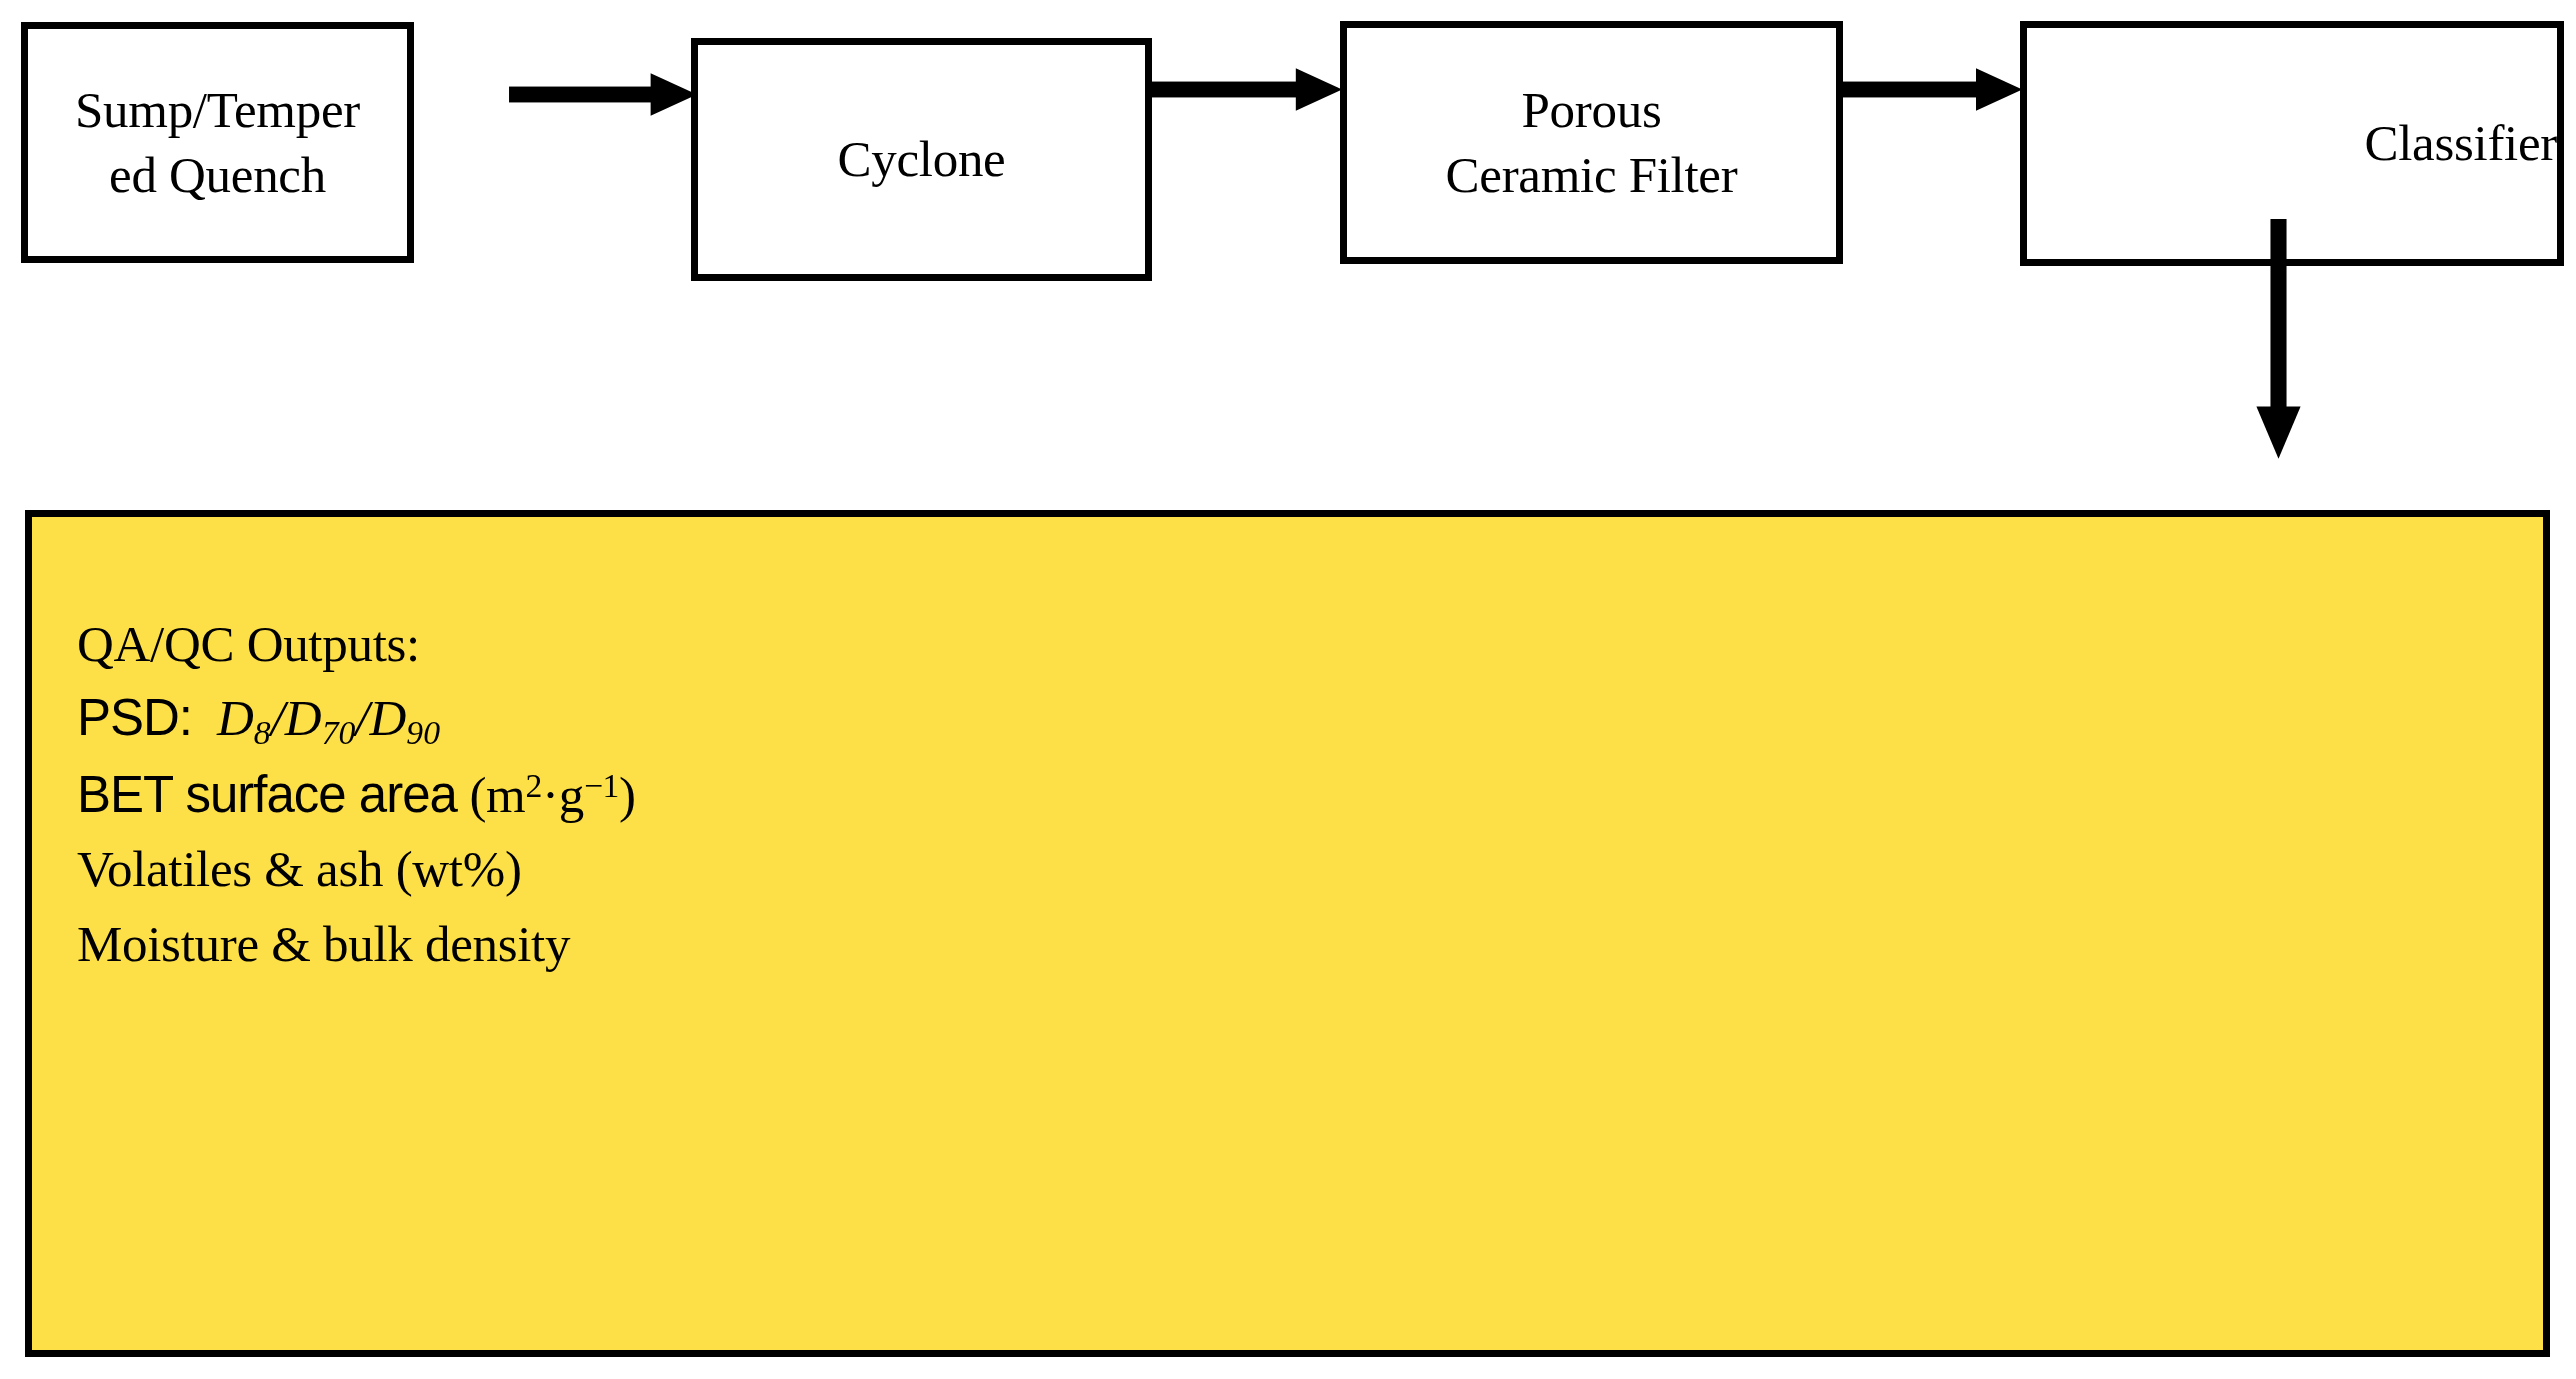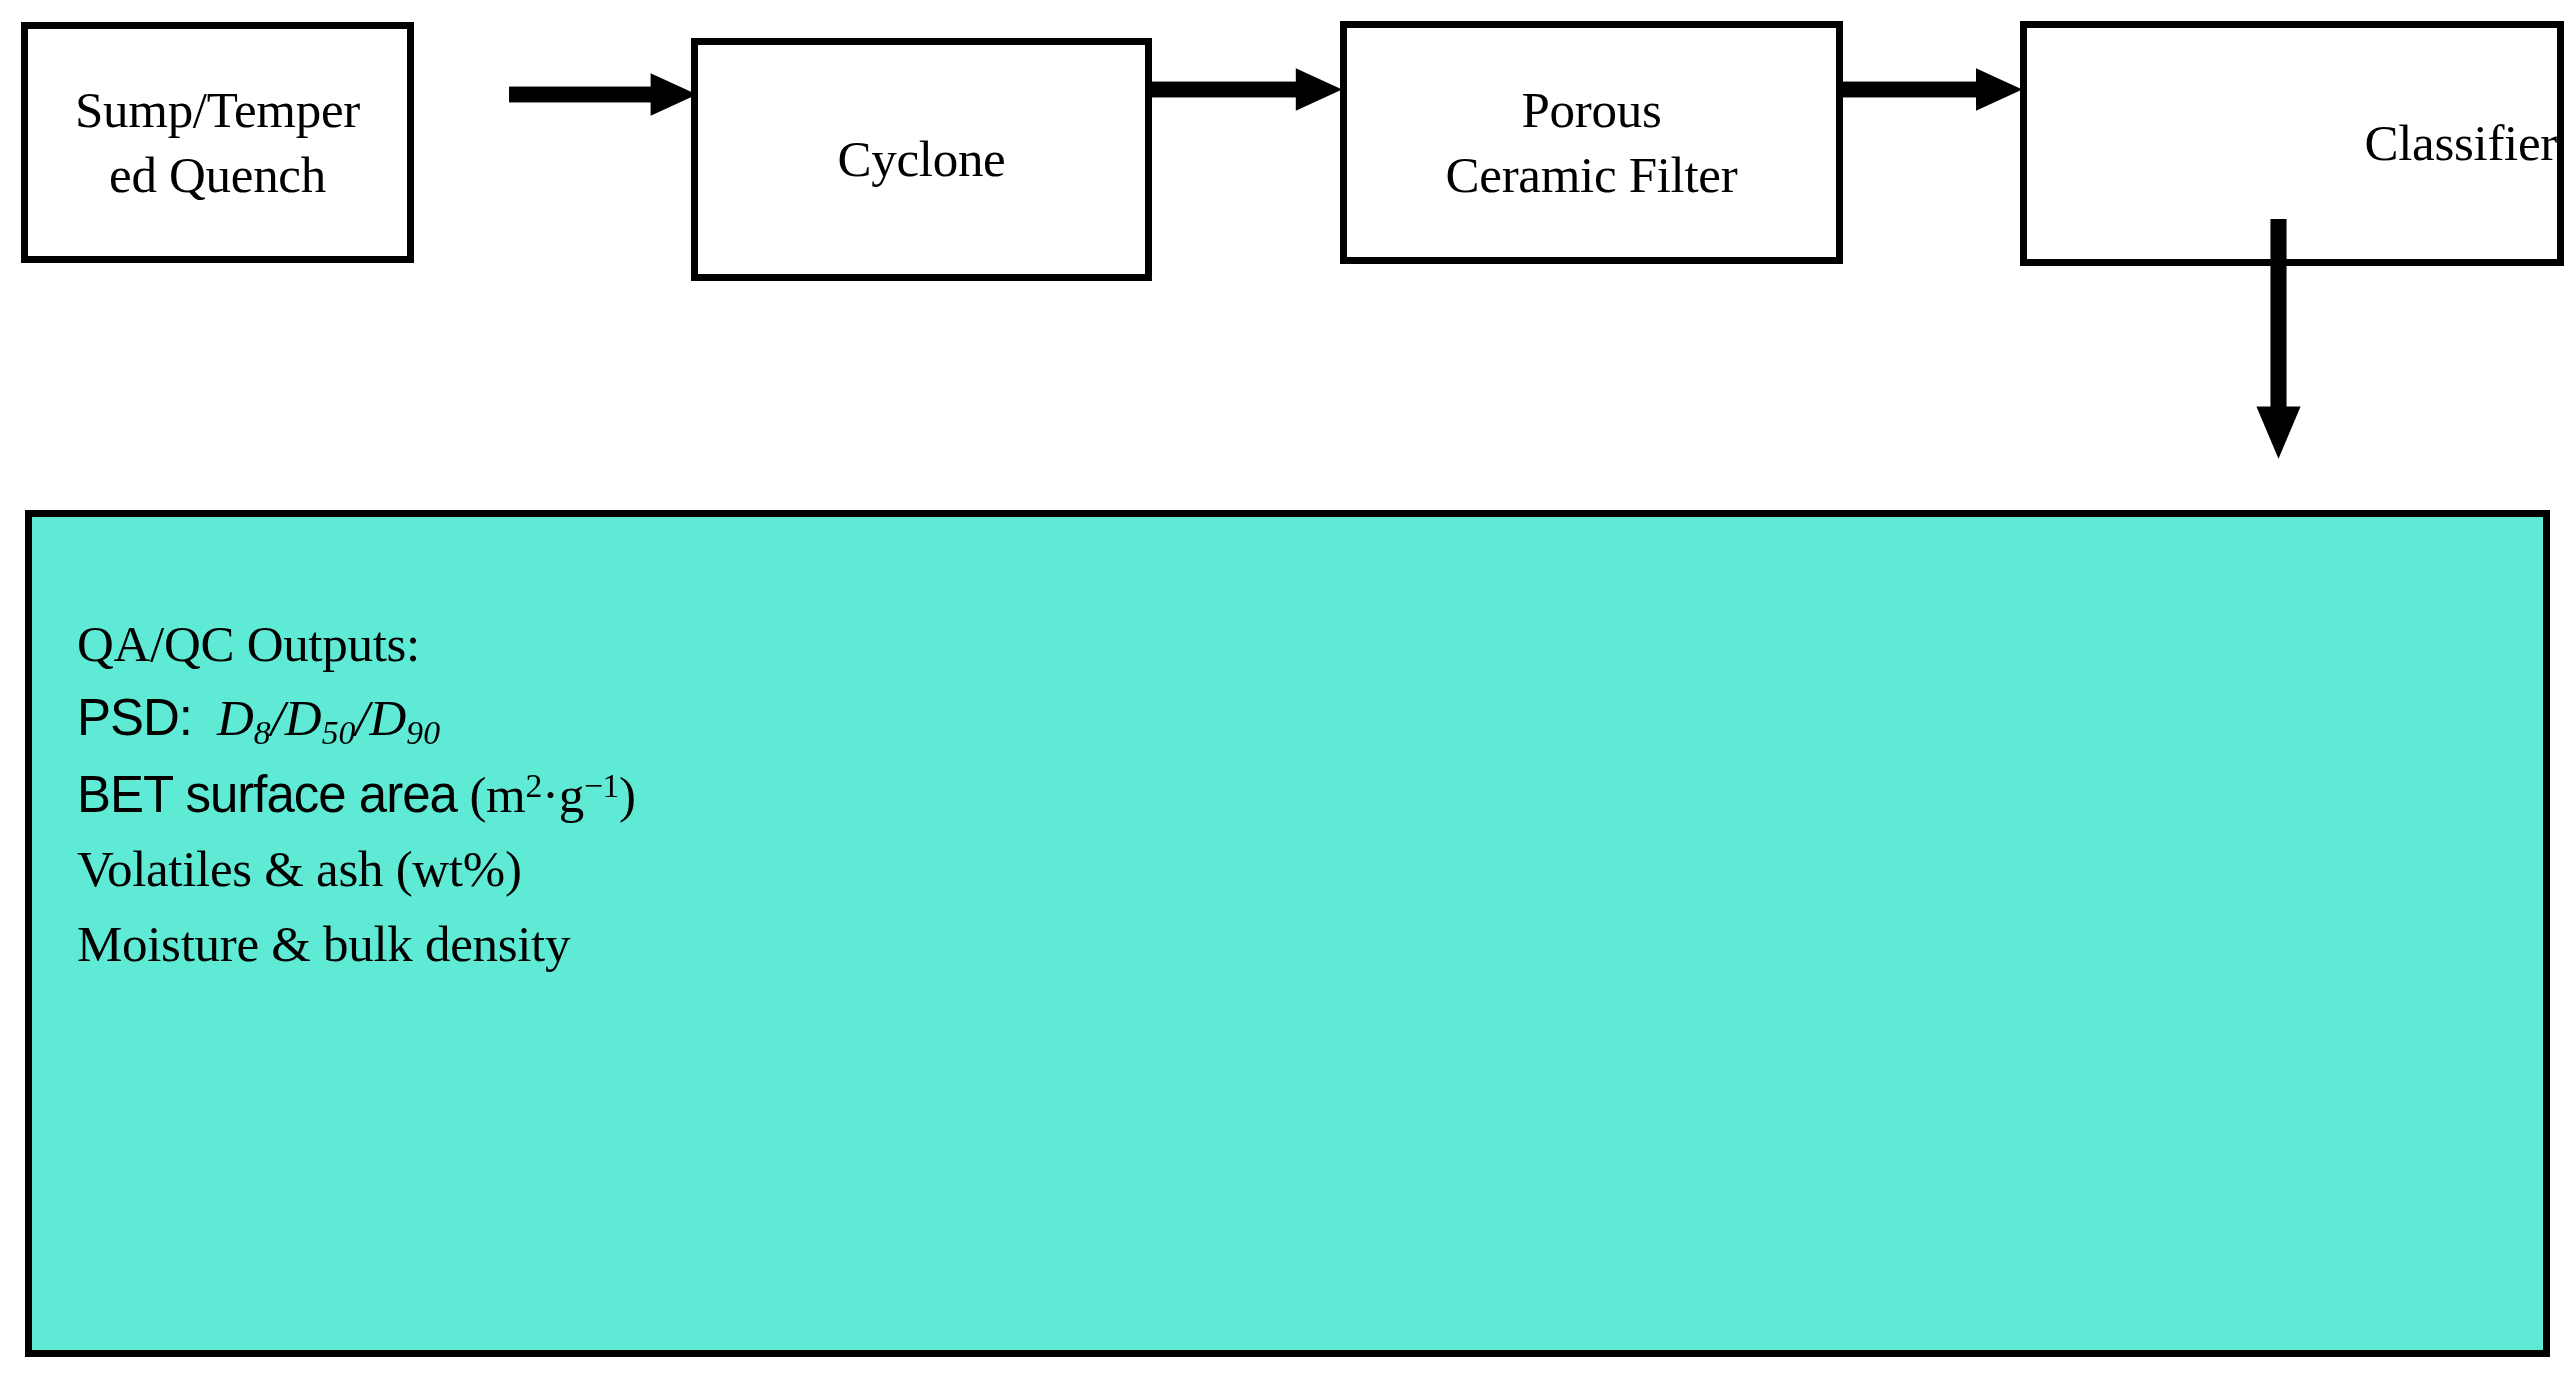--- a/index.html
+++ b/index.html
@@ -61,21 +61,21 @@
 
   
   #qa-panel {
     position: absolute;
     left: 25px;
     top: 510px;
     width: 2525px;
     height: 847px;
     box-sizing: border-box;
     border: 7.4px solid #000000;
-    background: #5eead4;
+    background: #fde047;
   }
 
   #qa-lines {
     position: absolute;
     left: 45px;
     top: 90px;
     right: 13.4px;
   }
 
   .qa-line {
@@ -162,21 +162,21 @@
   </div>
 
   <div id="qa-panel">
     <div id="qa-lines">
 
       <div class="qa-line">
         <span>QA/QC Outputs:</span>
       </div>
 
       <div class="qa-line sans">
-        <span>PSD:</span><span class="serif-run">&nbsp;&nbsp;</span><span class="mathvar"><span>D</span><sub>8</sub><span>/</span><span>D</span><sub>50</sub><span>/</span><span>D</span><sub>90</sub></span>
+        <span>PSD:</span><span class="serif-run">&nbsp;&nbsp;</span><span class="mathvar"><span>D</span><sub>8</sub><span>/</span><span>D</span><sub>70</sub><span>/</span><span>D</span><sub>90</sub></span>
       </div>
 
       <div class="qa-line sans">
         <span>BET surface area</span><span class="serif-run"><span> (m</span><span class="sup">2</span><span>·g</span><span class="sup">−1</span><span>)</span></span>
       </div>
 
       <div class="qa-line">
         <span>Volatiles &amp; ash (wt%)</span>
       </div>
 

